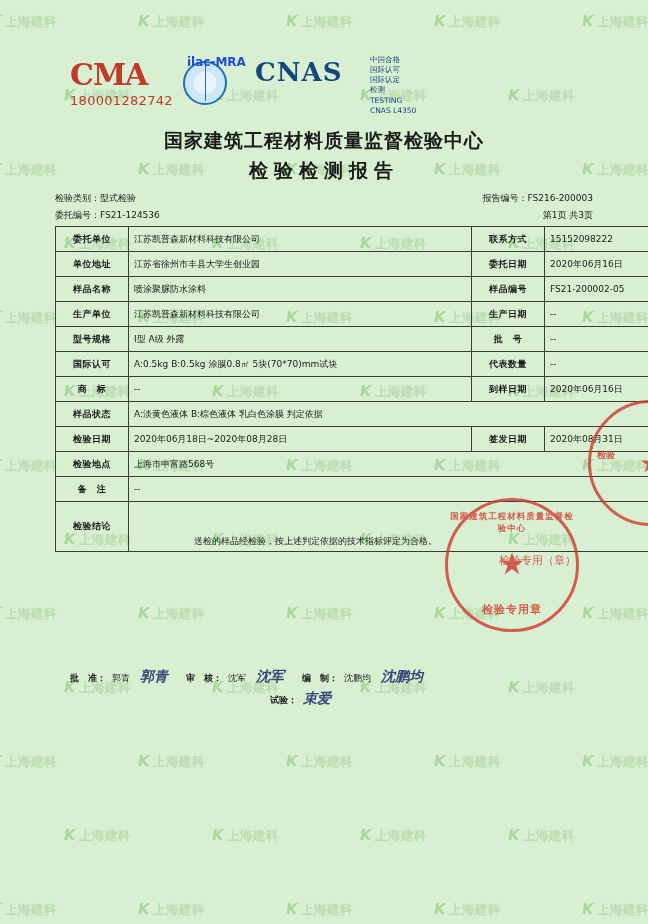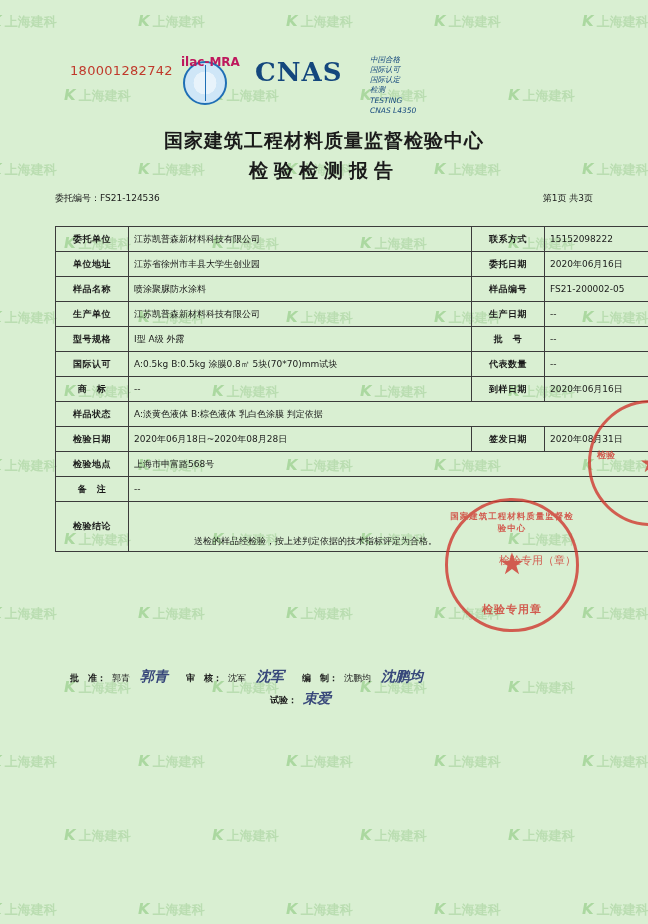--- a/index.html
+++ b/index.html
@@ -21,24 +21,24 @@
 
   
   .logos{position:absolute;left:70px;top:55px;width:360px;height:60px;}
   .cma{position:absolute;left:0;top:5px;width:92px;}
   .cma .mark{font-family:"DejaVu Serif","Liberation Serif",serif;font-size:30px;font-weight:bold;color:#c0392b;letter-spacing:-1px;line-height:1;}
   .cma .num{font-size:13px;color:#c0392b;margin-top:3px;letter-spacing:.3px;}
   .ilac{position:absolute;left:105px;top:0px;width:78px;height:46px;}
   .ilac .ring{position:absolute;left:8px;top:6px;width:40px;height:40px;border-radius:50%;border:2px solid #1f6fb5;background:
       radial-gradient(circle at 50% 50%, #e8f3fb 0 40%, #cfe6f7 41% 100%);}
   .ilac .ring:after{content:"";position:absolute;left:50%;top:2px;bottom:2px;width:1px;background:#1f6fb5;}
-  .ilac .txt{position:absolute;left:6px;top:0px;font-size:12px;font-weight:bold;color:#be185d;font-family:"DejaVu Sans",sans-serif;}
+  .ilac .txt{position:absolute;left:12px;top:0px;font-size:12px;font-weight:bold;color:#1d4ed8;font-family:"DejaVu Sans",sans-serif;}
   .cnas{position:absolute;left:185px;top:2px;}
   .cnas .cn{font-size:26px;font-weight:bold;color:#14477d;letter-spacing:1px;font-family:"DejaVu Serif",serif;}
-  .cnasinfo{position:absolute;left:300px;top:0px;font-size:7.5px;line-height:1.35;color:#14477d;font-style:italic;}
+  .cnasinfo{position:absolute;left:300px;top:0px;font-size:7.5px;line-height:1.35;color:#14477d;}
   .cnasinfo .zh{font-size:7.5px;}
 
   
   .title1{position:absolute;left:0;right:0;top:128px;text-align:center;font-size:19px;font-weight:bold;letter-spacing:1px;}
   .title2{position:absolute;left:0;right:0;top:158px;text-align:center;font-size:19px;font-weight:bold;letter-spacing:6px;}
 
   
   .meta{position:absolute;left:55px;right:55px;top:190px;font-size:9px;}
   .meta .row{display:flex;justify-content:space-between;line-height:1.9;}
   .meta .left{white-space:nowrap;}
@@ -140,20 +140,21 @@
       <div class="wm" style="left: 138px; top: 900px;"><span class="mk">K</span>上海建科</div>
       <div class="wm" style="left: 286px; top: 900px;"><span class="mk">K</span>上海建科</div>
       <div class="wm" style="left: 434px; top: 900px;"><span class="mk">K</span>上海建科</div>
       <div class="wm" style="left: 582px; top: 900px;"><span class="mk">K</span>上海建科</div>
     </div>
 
   <div class="content">
 
     <div class="logos">
       <div class="cma">
+        <div class="mark">CMA</div>
         <div class="num">180001282742</div>
       </div>
       <div class="ilac">
         <div class="ring"></div>
         <div class="txt">ilac-MRA</div>
       </div>
       <div class="cnas">
         <div class="cn">CNAS</div>
       </div>
       <div class="cnasinfo">
@@ -164,20 +165,24 @@
         <div>TESTING</div>
         <div>CNAS L4350</div>
       </div>
     </div>
 
     <div class="title1">国家建筑工程材料质量监督检验中心</div>
     <div class="title2">检验检测报告</div>
 
     <div class="meta">
       <div class="row">
+        <div class="left">检验类别：型式检验</div>
+        <div class="right">报告编号：FS216-200003</div>
+      </div>
+      <div class="row">
         <div class="left">委托编号：FS21-124536</div>
         <div class="right">第1页 共3页</div>
       </div>
     </div>
 
     <table class="main">
       <tbody id="tbody-main">
         <tr>
           <td class="lab">委托单位</td>
           <td class="val">江苏凯普森新材料科技有限公司</td>

